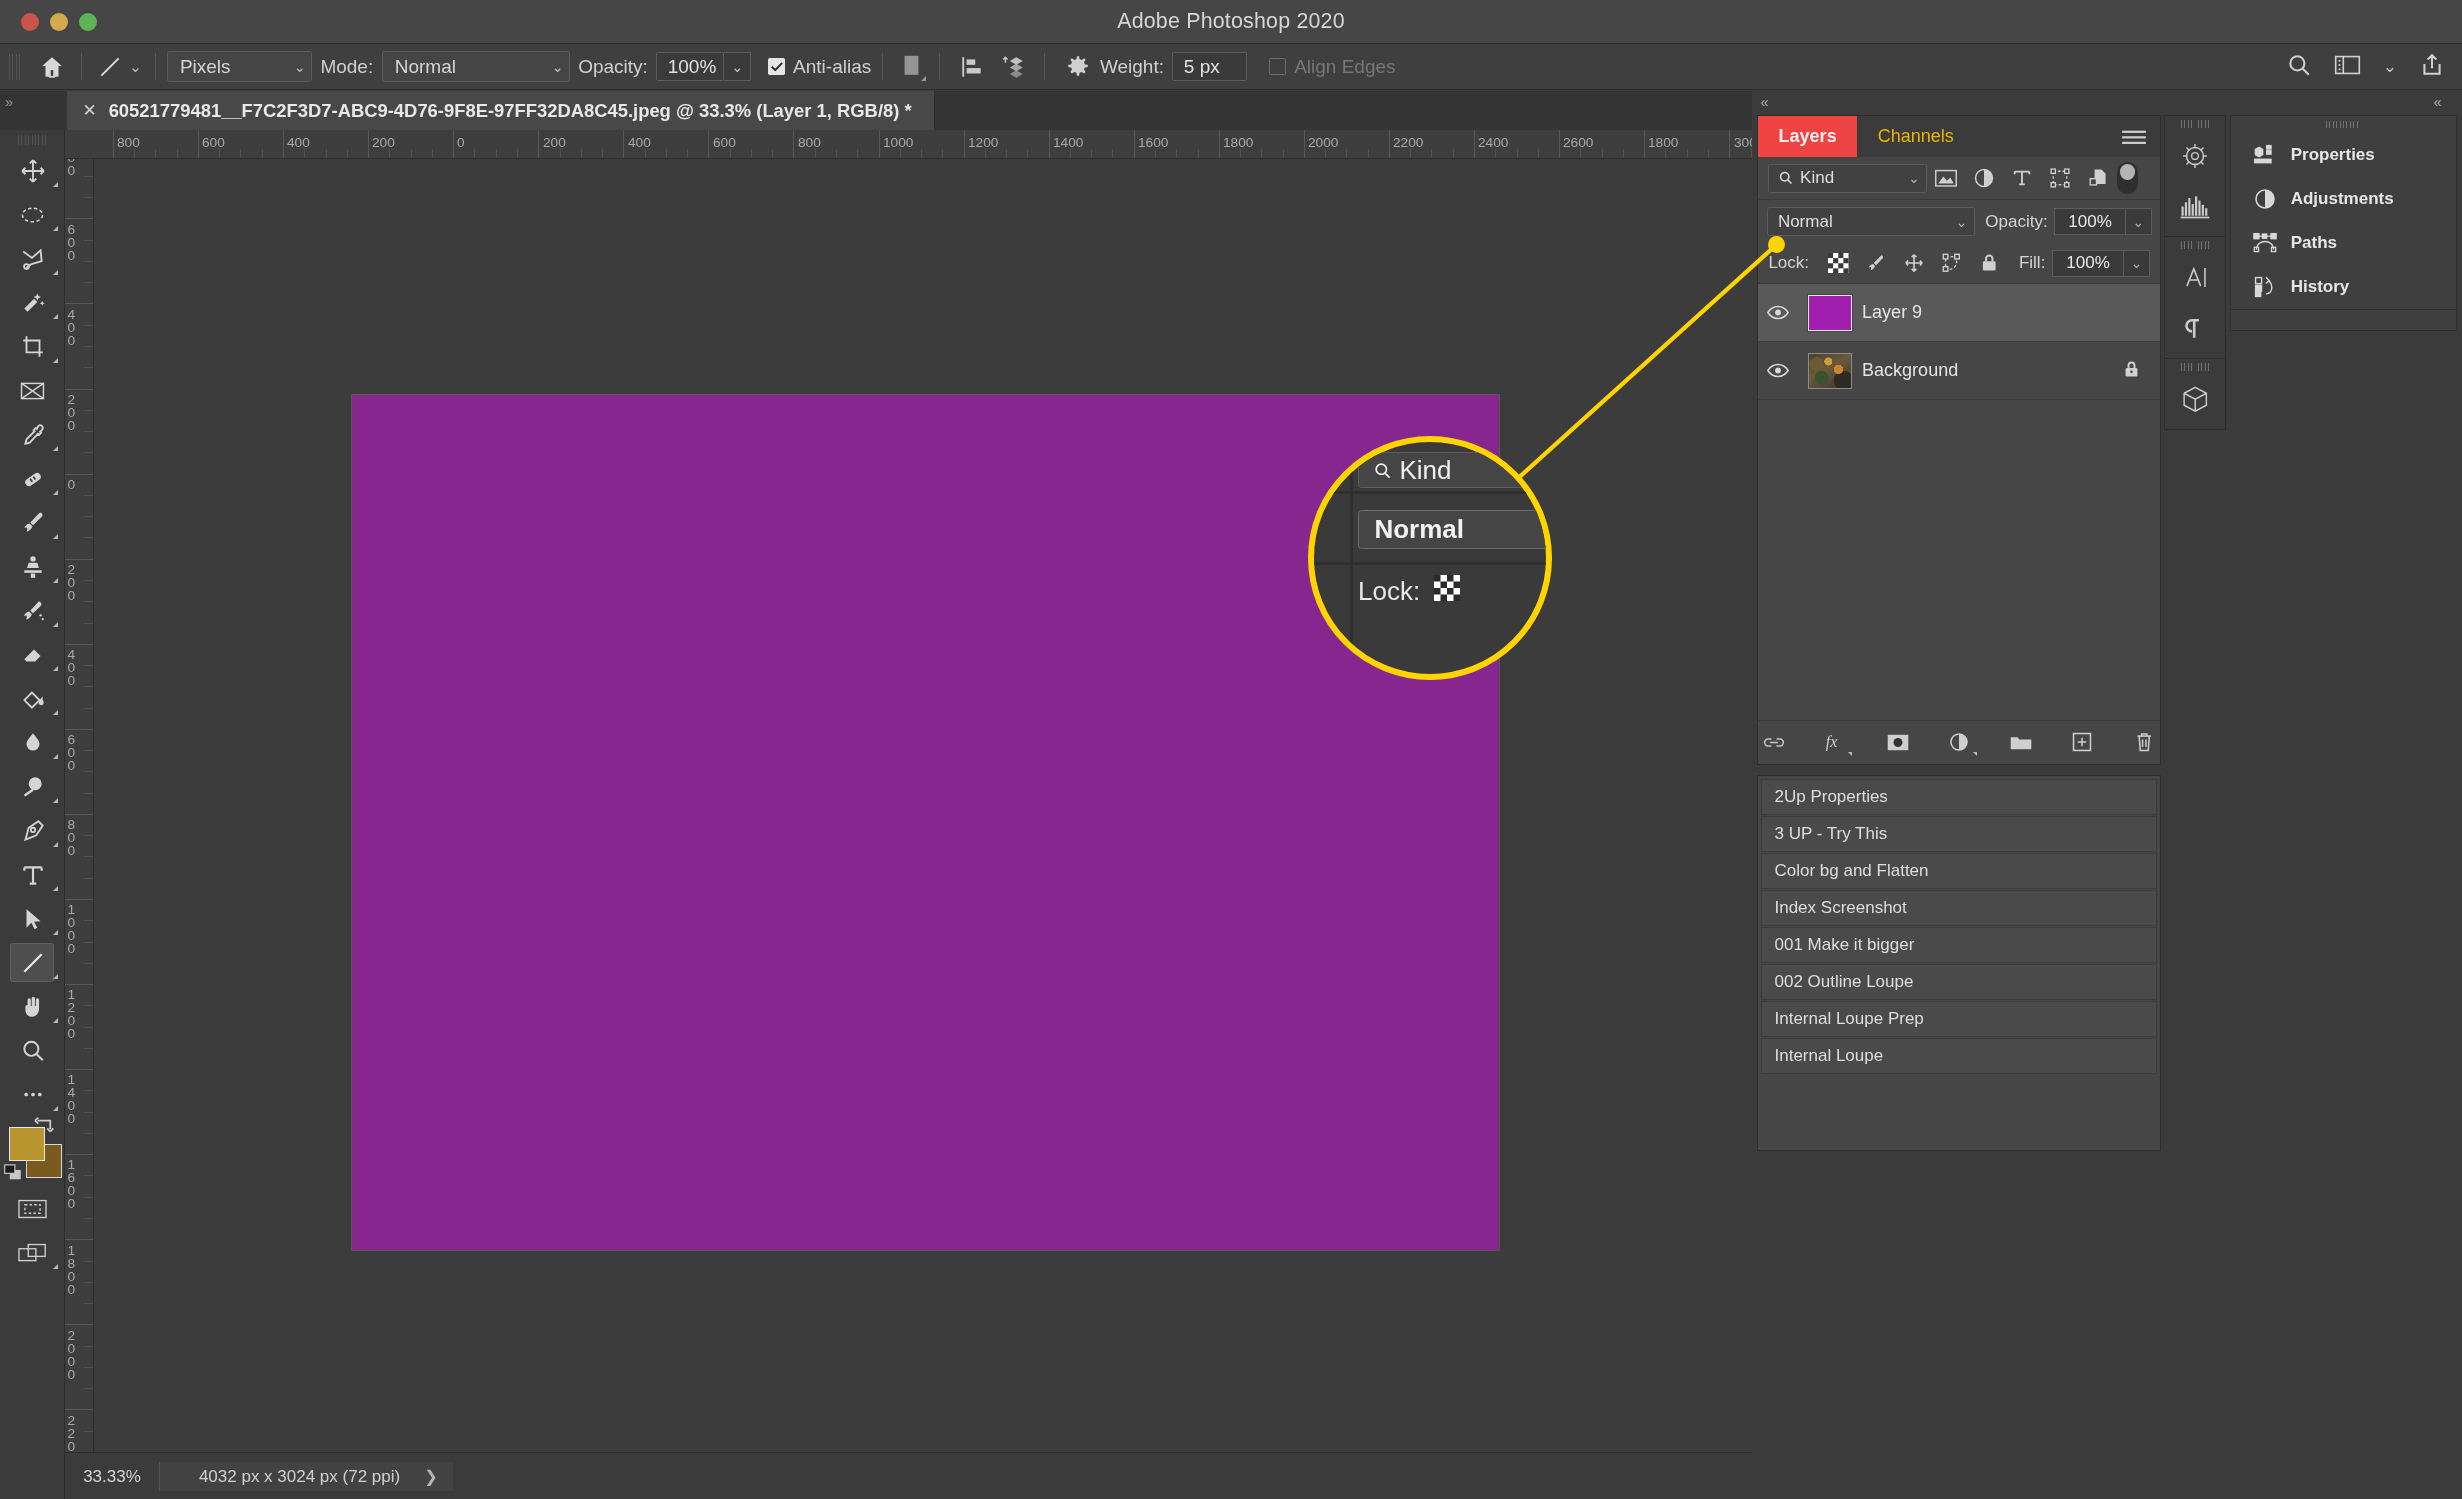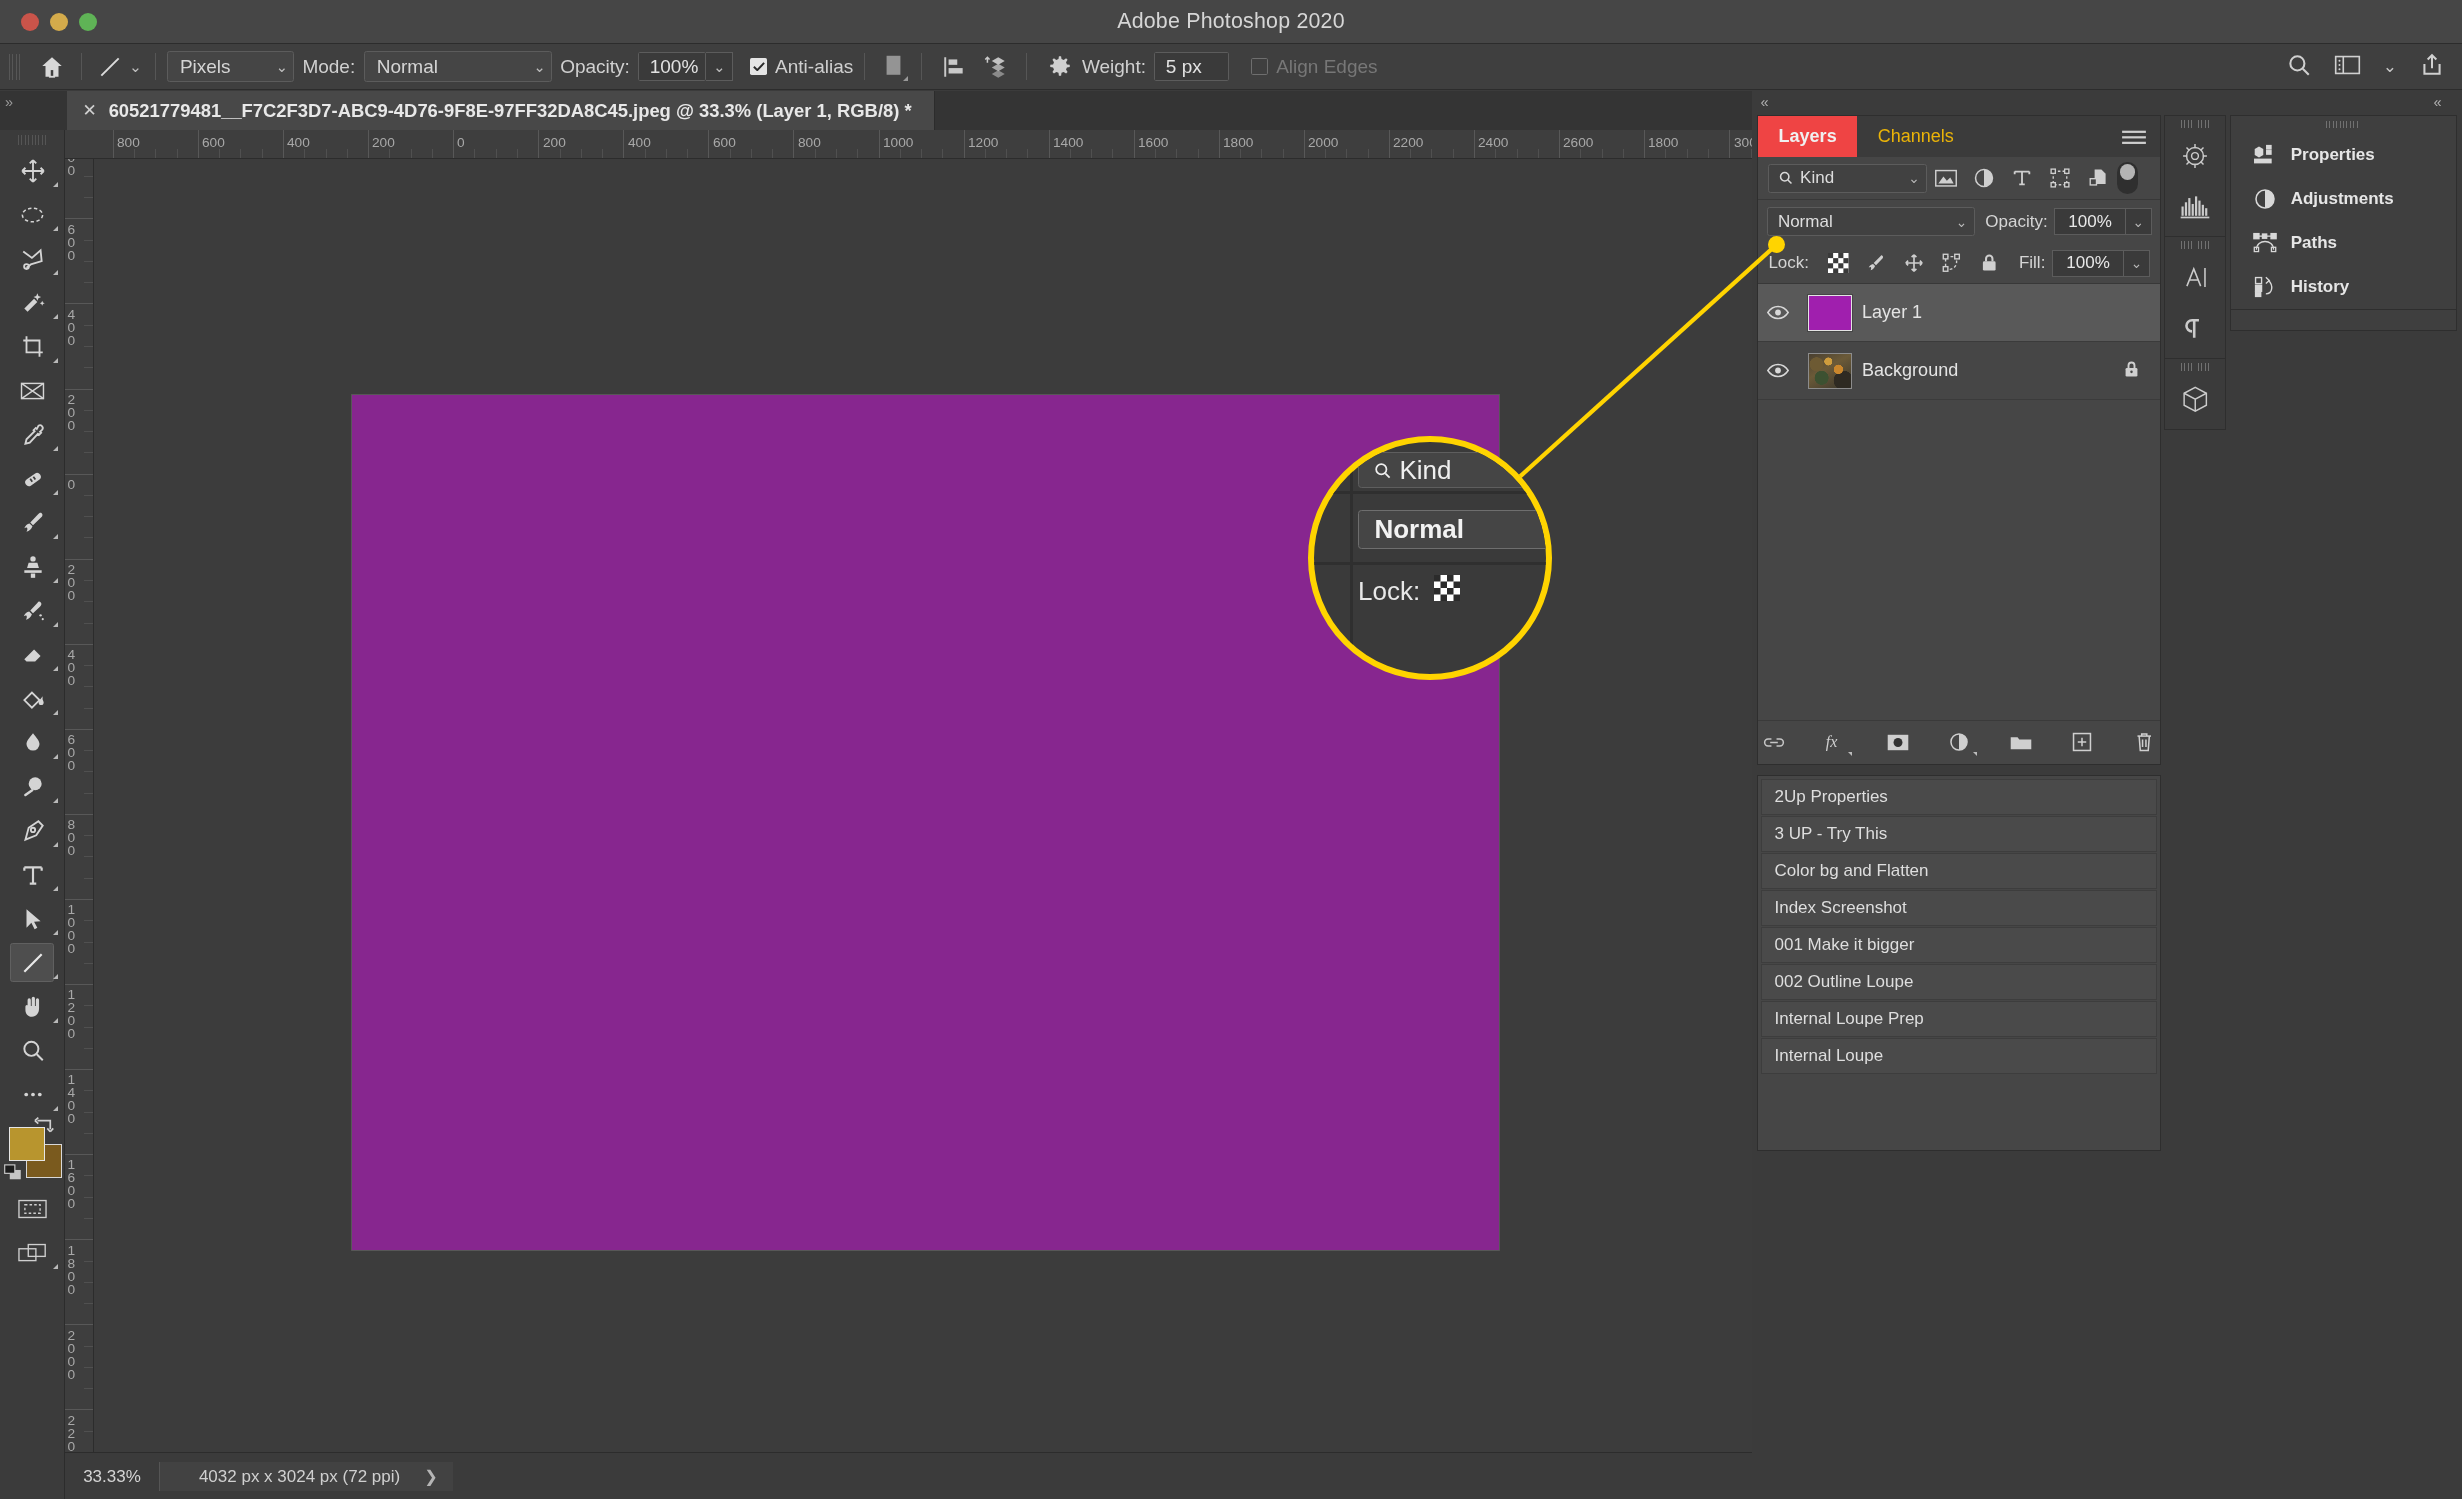--- a/index.html
+++ b/index.html
@@ -242,21 +242,21 @@
     <div class="ob-sep"></div>
 
     <div class="tool-ic">
       <svg width="26" height="26" viewBox="0 0 24 24">
           <line x1="4" y1="20" x2="20" y2="4" stroke="#dcdcdc" stroke-width="1.8"></line>
         </svg>
     </div>
     <div class="chev">⌄</div>
     <div class="ob-sep"></div>
 
-    <div class="ob-select" style="width:127px">
+    <div class="ob-select" style="width:145px">
       <span class="lbl">Pixels</span>
       <span class="ar">⌄</span>
     </div>
 
     <div class="ob-label">Mode:</div>
     <div class="ob-select" style="width:188px">
       <span class="lbl">Normal</span>
       <span class="ar">⌄</span>
     </div>
 
@@ -940,21 +940,21 @@
           <div class="layerrow selected">
             <div class="eyecell">
               <svg width="24" height="17" viewBox="0 0 28 20" fill="none" stroke="#d8d8d8" stroke-width="1.7">
                 <path d="M2 10 C6 4 10 3 14 3 C18 3 22 4 26 10 C22 16 18 17 14 17 C10 17 6 16 2 10 Z"></path>
                 <circle cx="14" cy="10" r="3.4" fill="#d8d8d8" stroke="none"></circle>
               </svg>
             </div>
             <div class="thumbcell">
               <div class="lthumb" style="background: rgb(160, 31, 174); border: 1.7px solid rgb(228, 228, 228); outline: rgb(70, 70, 70) solid 1.7px;"></div>
             </div>
-            <div class="lname">Layer 1</div>
+            <div class="lname">Layer 9</div>
           </div>
           <div class="layerrow">
             <div class="eyecell">
               <svg width="24" height="17" viewBox="0 0 28 20" fill="none" stroke="#d8d8d8" stroke-width="1.7">
                 <path d="M2 10 C6 4 10 3 14 3 C18 3 22 4 26 10 C22 16 18 17 14 17 C10 17 6 16 2 10 Z"></path>
                 <circle cx="14" cy="10" r="3.4" fill="#d8d8d8" stroke="none"></circle>
               </svg>
             </div>
             <div class="thumbcell">
               <div class="lthumb" style="border: 0.9px solid rgb(140, 140, 140); background: radial-gradient(circle at 18% 30%, rgb(109, 90, 51) 0px, rgb(109, 90, 51) 16%, transparent 17%), radial-gradient(circle at 46% 22%, rgb(207, 157, 61) 0px, rgb(207, 157, 61) 11%, transparent 12%), radial-gradient(circle at 70% 45%, rgb(201, 134, 44) 0px, rgb(201, 134, 44) 13%, transparent 14%), radial-gradient(circle at 30% 70%, rgb(60, 81, 49) 0px, rgb(60, 81, 49) 18%, transparent 19%), radial-gradient(circle at 82% 78%, rgb(46, 42, 34) 0px, rgb(46, 42, 34) 22%, transparent 23%), linear-gradient(150deg, rgb(74, 64, 48) 0%, rgb(107, 90, 56) 42%, rgb(56, 53, 44) 100%);"></div>

